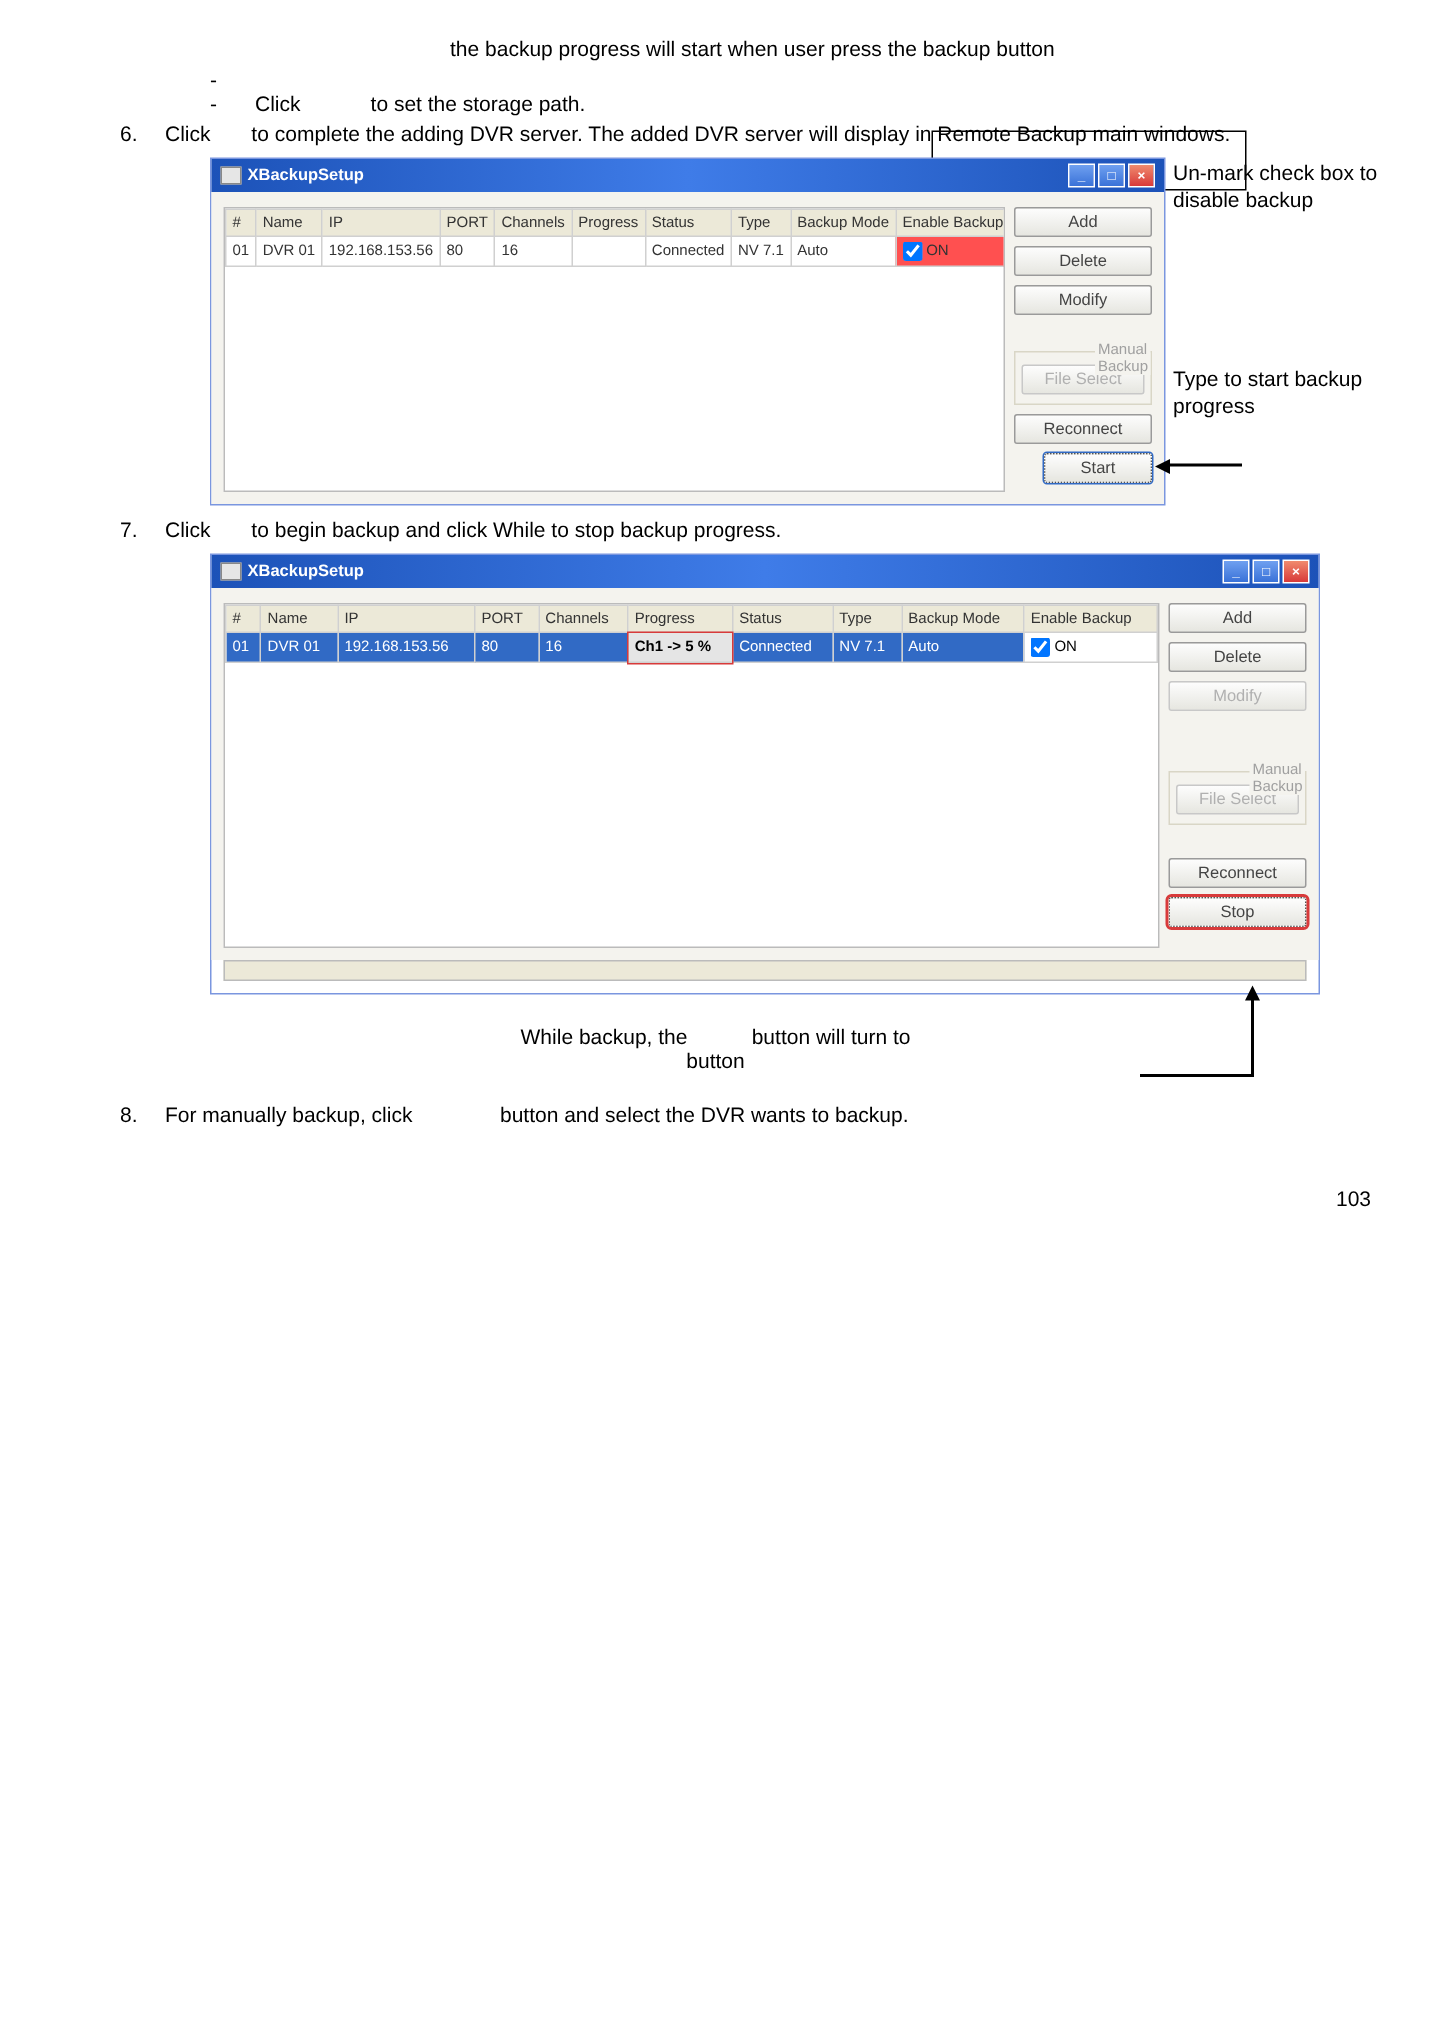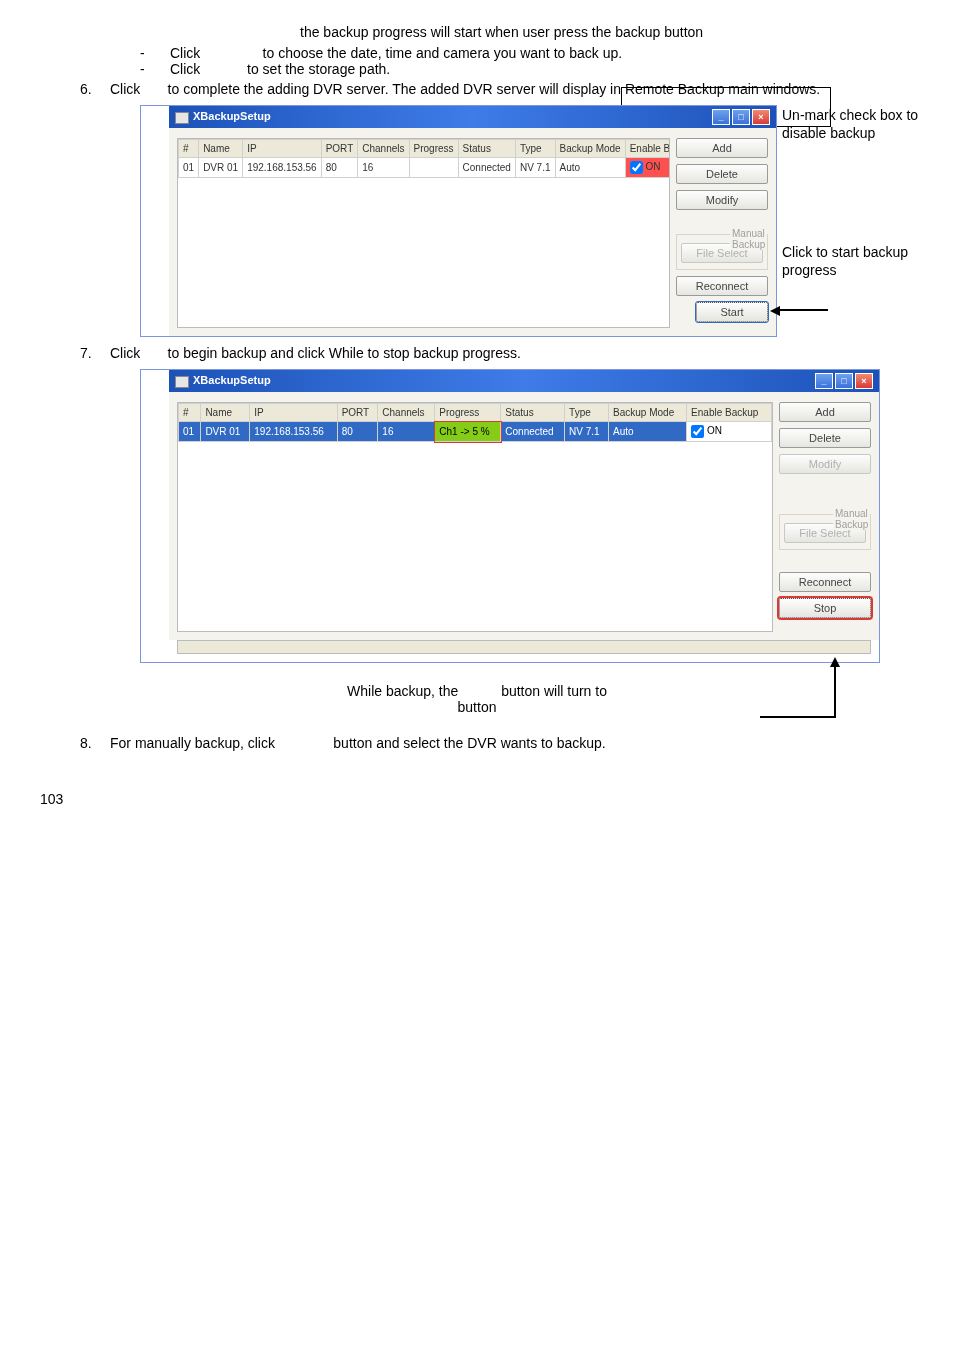--- a/index.html
+++ b/index.html
@@ -4,21 +4,21 @@
 <style>
   * { box-sizing: border-box; margin: 0; padding: 0; }
   body { font-family: Arial, sans-serif; font-size: 14px; background: #fff; padding: 20px 40px; width: 954px; color: #000; }
   .para { margin: 2px 0; line-height: 1.5; }
   .indent-bullet { margin-left: 100px; display: flex; }
   .indent-bullet .dash { width: 30px; }
   .num-item { display: flex; margin: 4px 0 4px 40px; }
   .num-item .num { width: 30px; }
   .num-item .body { flex: 1; }
   
-  .app-window { border: 1px solid #7a96df; margin: 8px 60px 8px 100px; position: relative; padding-left: 28px; }
+  .app-window { border: 1px solid #7a96df; margin: 8px 60px 8px 100px; position: relative; }
   .titlebar { background: linear-gradient(to right, #1c52b8, #3f7ce8, #1c52b8); color: #fff; font-size: 11px; padding: 3px 6px; display: flex; justify-content: space-between; align-items: center; font-weight: bold; }
   .win-icon { display: inline-block; width: 14px; height: 12px; background: #e6e6e6; margin-right: 4px; vertical-align: middle; border: 1px solid #888; }
   .win-controls { display: flex; gap: 2px; }
   .wc { width: 18px; height: 16px; border: 1px solid #fff; display: flex; align-items: center; justify-content: center; font-size: 9px; font-family: sans-serif; cursor: default; }
   .wc.min, .wc.max { background: linear-gradient(#6fa0f0,#3a72d8); color: #fff; }
   .wc.close { background: linear-gradient(#f08b6e,#d83a3a); color: #fff; }
   
   .window-body { background: #f4f3ee; display: flex; padding: 10px 8px 8px; gap: 6px; }
   .grid-wrap { flex: 1; background: #fff; border: 1px solid #bbb; font-size: 10px; }
   table.grid { width: 100%; border-collapse: collapse; }
@@ -40,52 +40,51 @@
   
   .annot { position: absolute; font-size: 14px; color: #000; line-height: 1.3; }
   
   .arrow-down { width: 0; height: 0; border-left: 5px solid transparent; border-right: 5px solid transparent; border-top: 10px solid #000; position: absolute; }
   .arrow-left { width: 0; height: 0; border-top: 5px solid transparent; border-bottom: 5px solid transparent; border-right: 10px solid #000; position: absolute; }
   .arrow-up { width: 0; height: 0; border-left: 5px solid transparent; border-right: 5px solid transparent; border-bottom: 10px solid #000; position: absolute; }
   
   .exhalf-outer { position: relative; }
   
   .bottom-note { text-align: center; margin: 20px 0; }
-  .pagenum { text-align: left; margin-top: 40px; }
+  .pagenum { text-align: right; margin-top: 40px; }
   
   .callout-box { position: absolute; border: 1px solid #000; background: transparent; }
   
   .rel { position: relative; margin-left: 20px; }
 </style>
 </head>
 <body>
 
 <div class="para" style="margin-left:260px;">the backup progress will start when user press the backup button</div>
 
 <div class="indent-bullet">
   <span class="dash">-</span>
-  <span><span>Click</span>&nbsp;&nbsp;&nbsp;&nbsp;&nbsp;&nbsp;&nbsp;&nbsp;&nbsp;&nbsp;&nbsp;&nbsp;&nbsp;&nbsp;&nbsp;&nbsp;<span>to choose the date, time and camera you want to back up.</span></span>
 </div>
 <div class="indent-bullet">
   <span class="dash">-</span>
   <span><span>Click</span>&nbsp;&nbsp;&nbsp;&nbsp;&nbsp;&nbsp;&nbsp;&nbsp;&nbsp;&nbsp;&nbsp;&nbsp;<span>to set the storage path.</span></span>
 </div>
 
 <div class="num-item">
   <span class="num">6.</span>
   <span class="body"><span>Click</span>&nbsp;&nbsp;&nbsp;&nbsp;&nbsp;&nbsp;&nbsp;<span>to complete the adding DVR server. The added DVR server will display in Remote Backup main windows.</span></span>
 </div>
 
 <div class="exhalf-outer">
 
   <div class="callout-box" style="left:581px; top:-18px; width:210px; height:40px;"></div>
   <div class="arrow-down" style="left:610px; top:22px;"></div>
 
   <div class="annot" style="left:742px; top:1px; width:170px;">Un-mark check box to disable backup</div>
-  <div class="annot" style="left:742px; top:138px; width:170px;">Click to start backup progress</div>
+  <div class="annot" style="left:742px; top:138px; width:170px;">Type to start backup progress</div>
 
   <div class="app-window" style="width:637px;">
     <div class="titlebar">
       <span><span class="win-icon"></span><span>XBackupSetup</span></span>
       <span class="win-controls">
         <span class="wc min">_</span>
         <span class="wc max">□</span>
         <span class="wc close">×</span>
       </span>
     </div>
@@ -173,21 +172,21 @@
             <th>Type</th>
             <th>Backup Mode</th>
             <th>Enable Backup</th>
           </tr>
           <tr class="selrow">
             <td>01</td>
             <td>DVR 01</td>
             <td>192.168.153.56</td>
             <td>80</td>
             <td>16</td>
-            <td style="background:#84cc16; color:#000; outline:1px solid #d83a3a;">Ch1 -&gt; 5 %</td>
+            <td style="background:#e5e5e5; color:#000; outline:1px solid #d83a3a;font-weight:bold;">Ch1 -&gt; 5 %</td>
             <td>Connected</td>
             <td>NV 7.1</td>
             <td>Auto</td>
             <td class="checkcell" style="background:#fff; color:#000;"><input type="checkbox" checked="" style=""> <span>ON</span></td>
           </tr>
           <tr>
                 <td colspan="10" style="height:190px; border:none;"></td>
               </tr>
         </tbody>
           </table>

